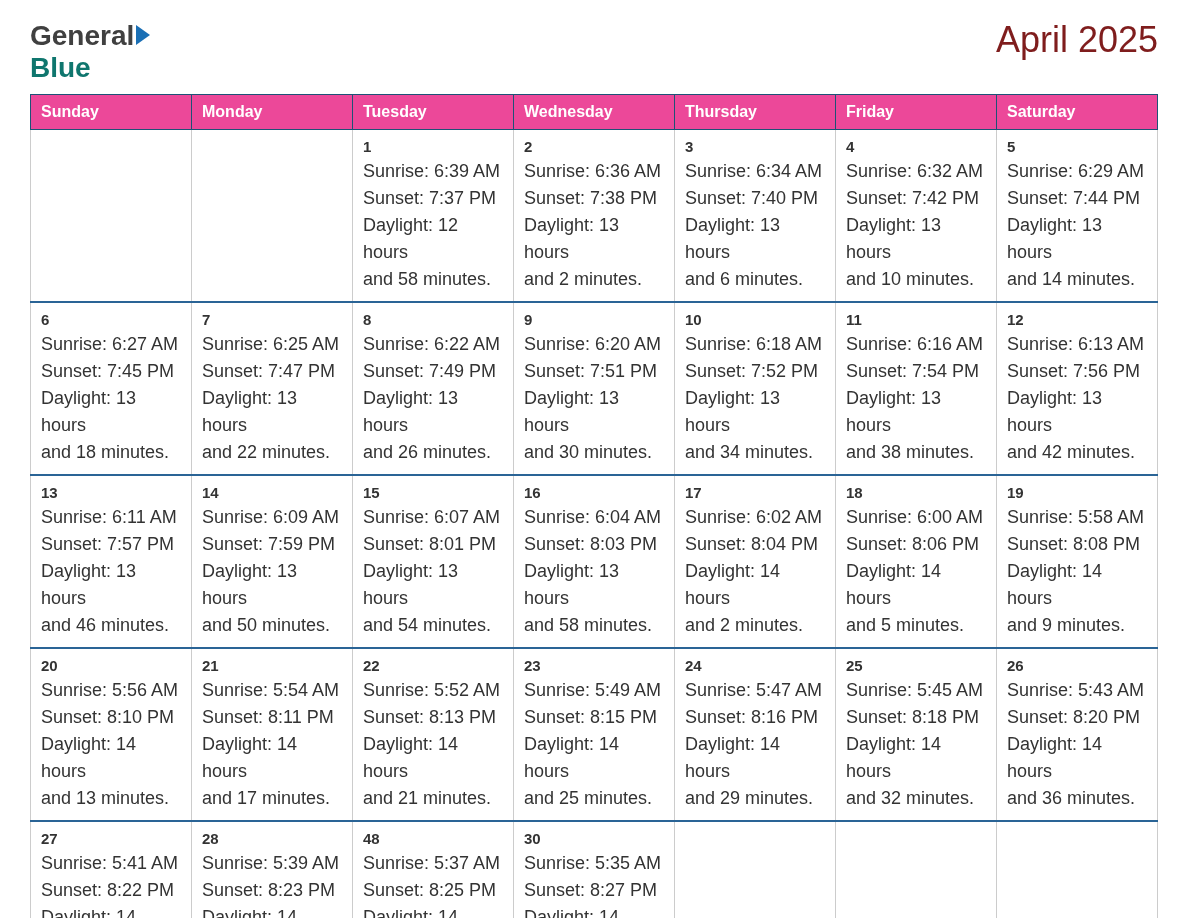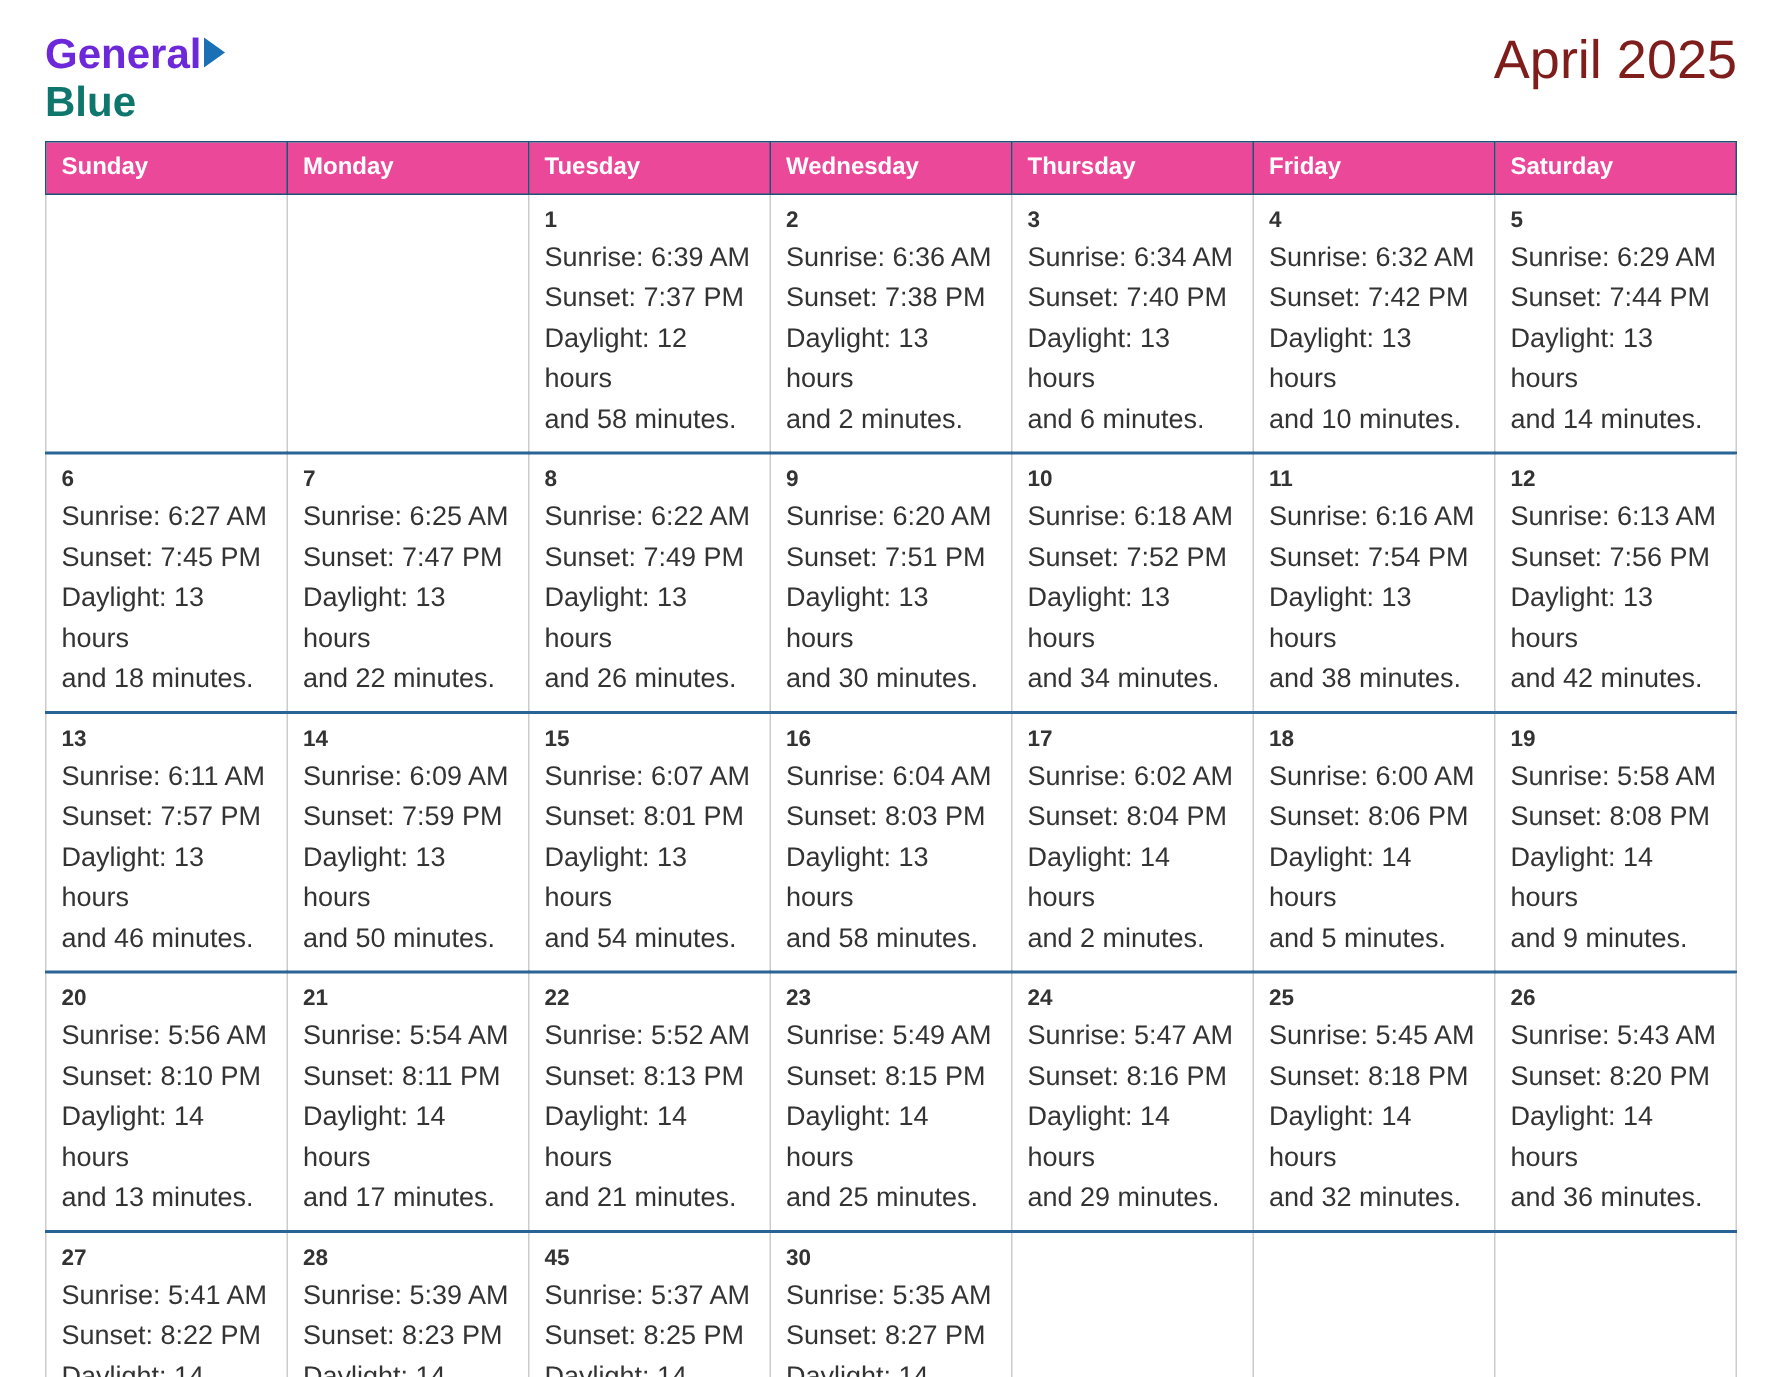--- a/index.html
+++ b/index.html
@@ -91,21 +91,21 @@
       margin-left: 2px;
       margin-bottom: 2px;
     }
   </style>
 </head>
 <body>
 
 <div class="header">
   <div class="logo-wrapper">
     <div class="logo-line1">
-      <span style="font-size:28px;font-weight:bold;color:#6d28d9;">General</span>
+      <span style="font-size:28px;font-weight:bold;color:#404040;">General</span>
       <span class="triangle-right"></span>
     </div>
     <div>
       <span style="font-size:28px;font-weight:bold;color:#0f766e;">Blue</span>
     </div>
   </div>
   <div class="title-block">
     <div class="title-month">April 2025</div>
   </div>
 </div>
@@ -324,21 +324,21 @@
 and 40 minutes.</div>
         </td>
         <td>
           <span class="day-number">28</span>
           <div class="day-info" style="white-space: pre-line;">Sunrise: 5:39 AM
 Sunset: 8:23 PM
 Daylight: 14 hours
 and 44 minutes.</div>
         </td>
         <td>
-          <span class="day-number">45</span>
+          <span class="day-number">48</span>
           <div class="day-info" style="white-space: pre-line;">Sunrise: 5:37 AM
 Sunset: 8:25 PM
 Daylight: 14 hours
 and 47 minutes.</div>
         </td>
         <td>
           <span class="day-number">30</span>
           <div class="day-info" style="white-space: pre-line;">Sunrise: 5:35 AM
 Sunset: 8:27 PM
 Daylight: 14 hours

